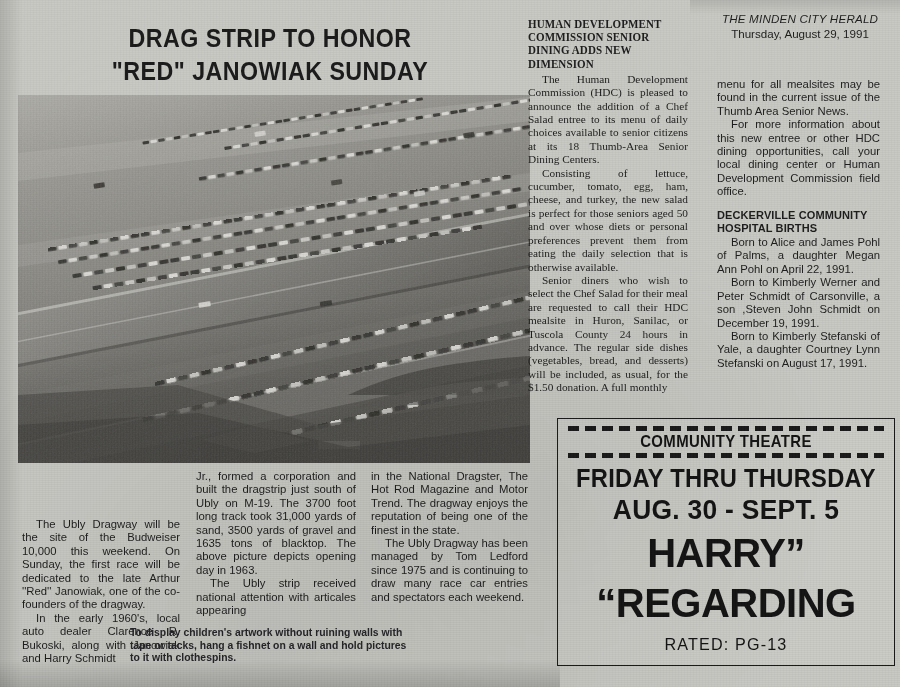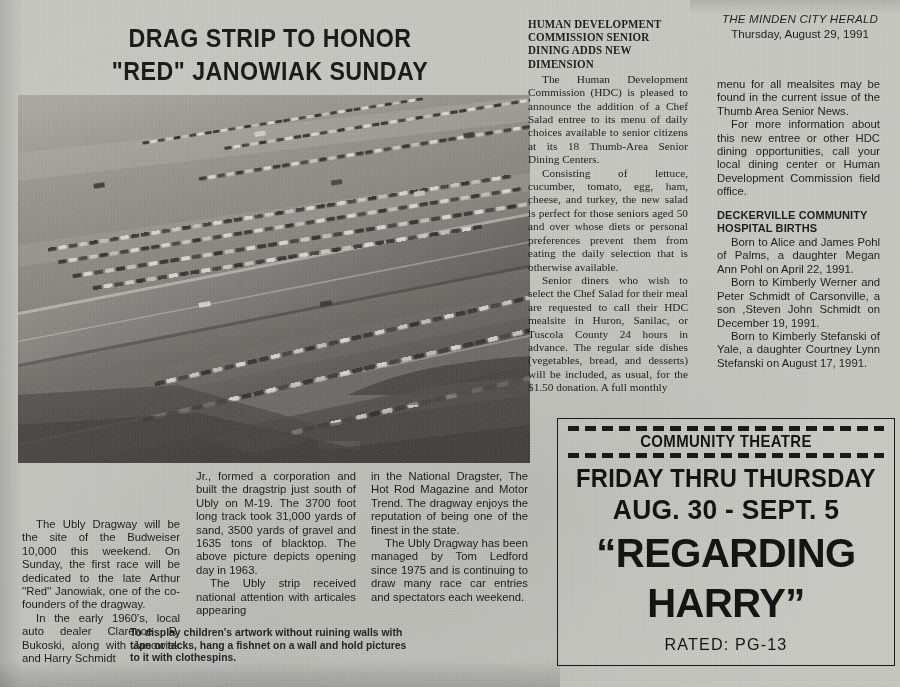--- a/index.html
+++ b/index.html
@@ -435,22 +435,22 @@
 
   <div id="tipbox">To display children's artwork without ruining walls with tape or tacks, hang a fishnet on a wall and hold pictures to it with clothespins.</div>
 
   <div id="ad">
     <div style="height:7px"></div>
     <div class="ad-rule"></div>
     <div class="ad-theatre">COMMUNITY THEATRE</div>
     <div class="ad-rule"></div>
     <div class="ad-line1">FRIDAY THRU THURSDAY</div>
     <div class="ad-line2">AUG. 30 - SEPT. 5</div>
+    <div class="ad-title">HARRY”</div>
     <div class="ad-title">“REGARDING</div>
-    <div class="ad-title">HARRY”</div>
     <div class="ad-rated">RATED: PG-13</div>
     <div class="ad-hours">
       <span><b>HOURS:</b>
       <span>Friday &amp; Saturday 7 p.m. &amp; 9 p.m.; Sunday 7 p.m. only;</span></span><br>
       
     </div>
   </div>
 
   <div class="smudge" style="left:0;top:660px;width:560px;height:27px;background:linear-gradient(180deg,rgba(0,0,0,0) 0%, rgba(0,0,0,.10) 60%, rgba(0,0,0,.16) 100%);"></div>
   <div class="smudge" style="left:0;top:0;width:22px;height:687px;background:linear-gradient(90deg,rgba(0,0,0,.12),rgba(0,0,0,0));"></div>

